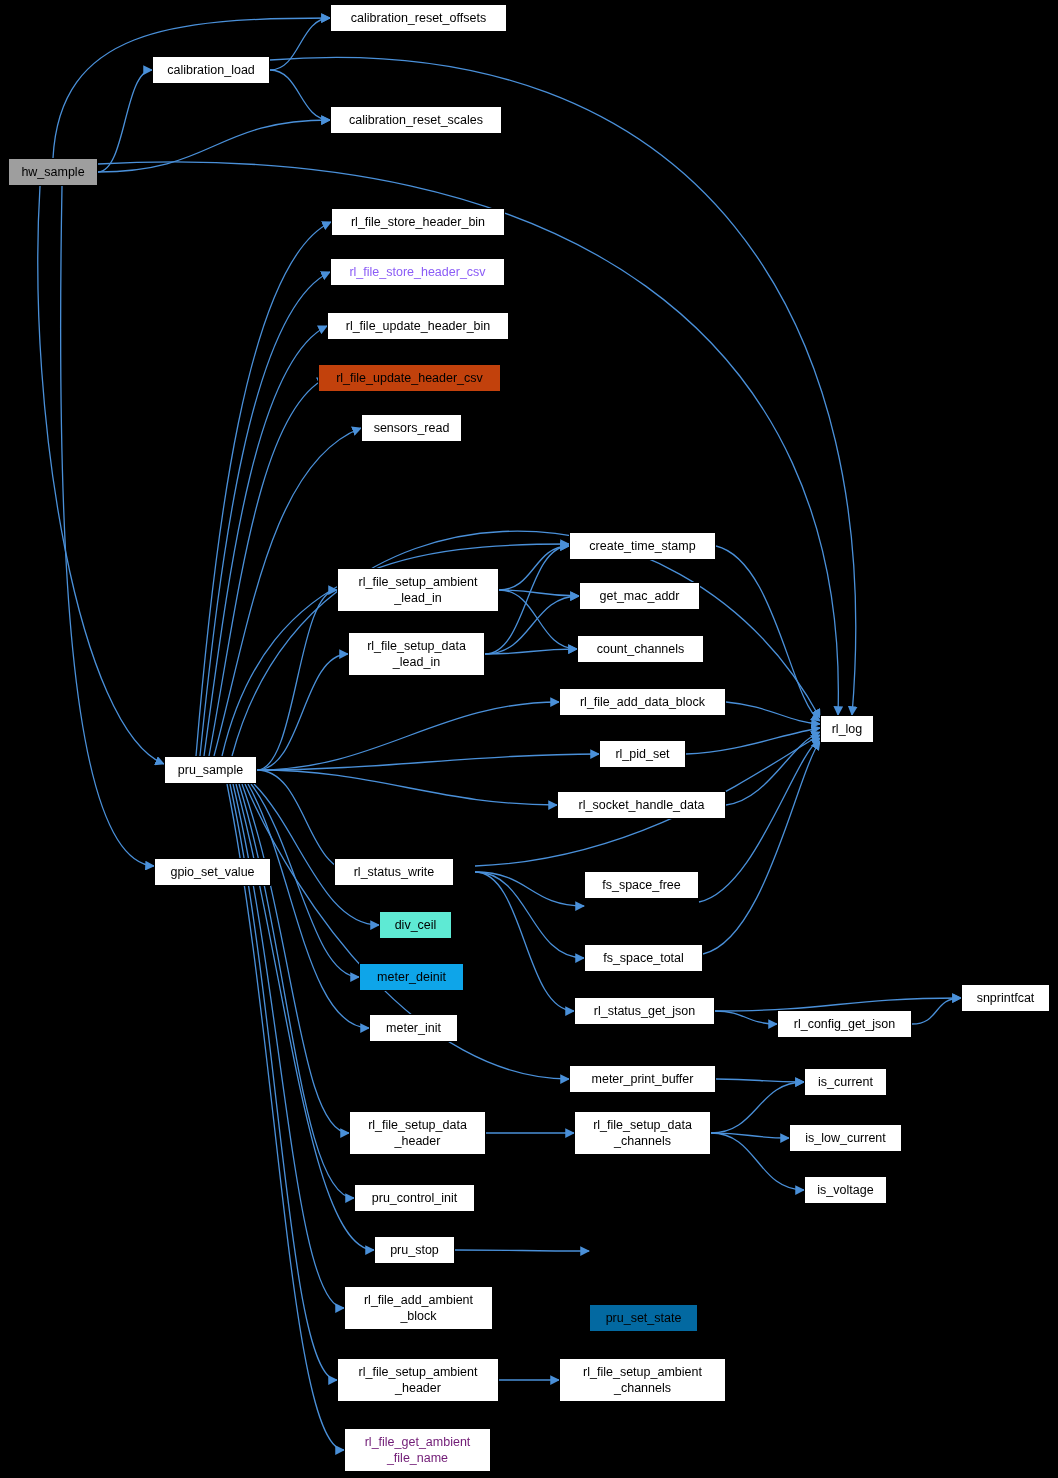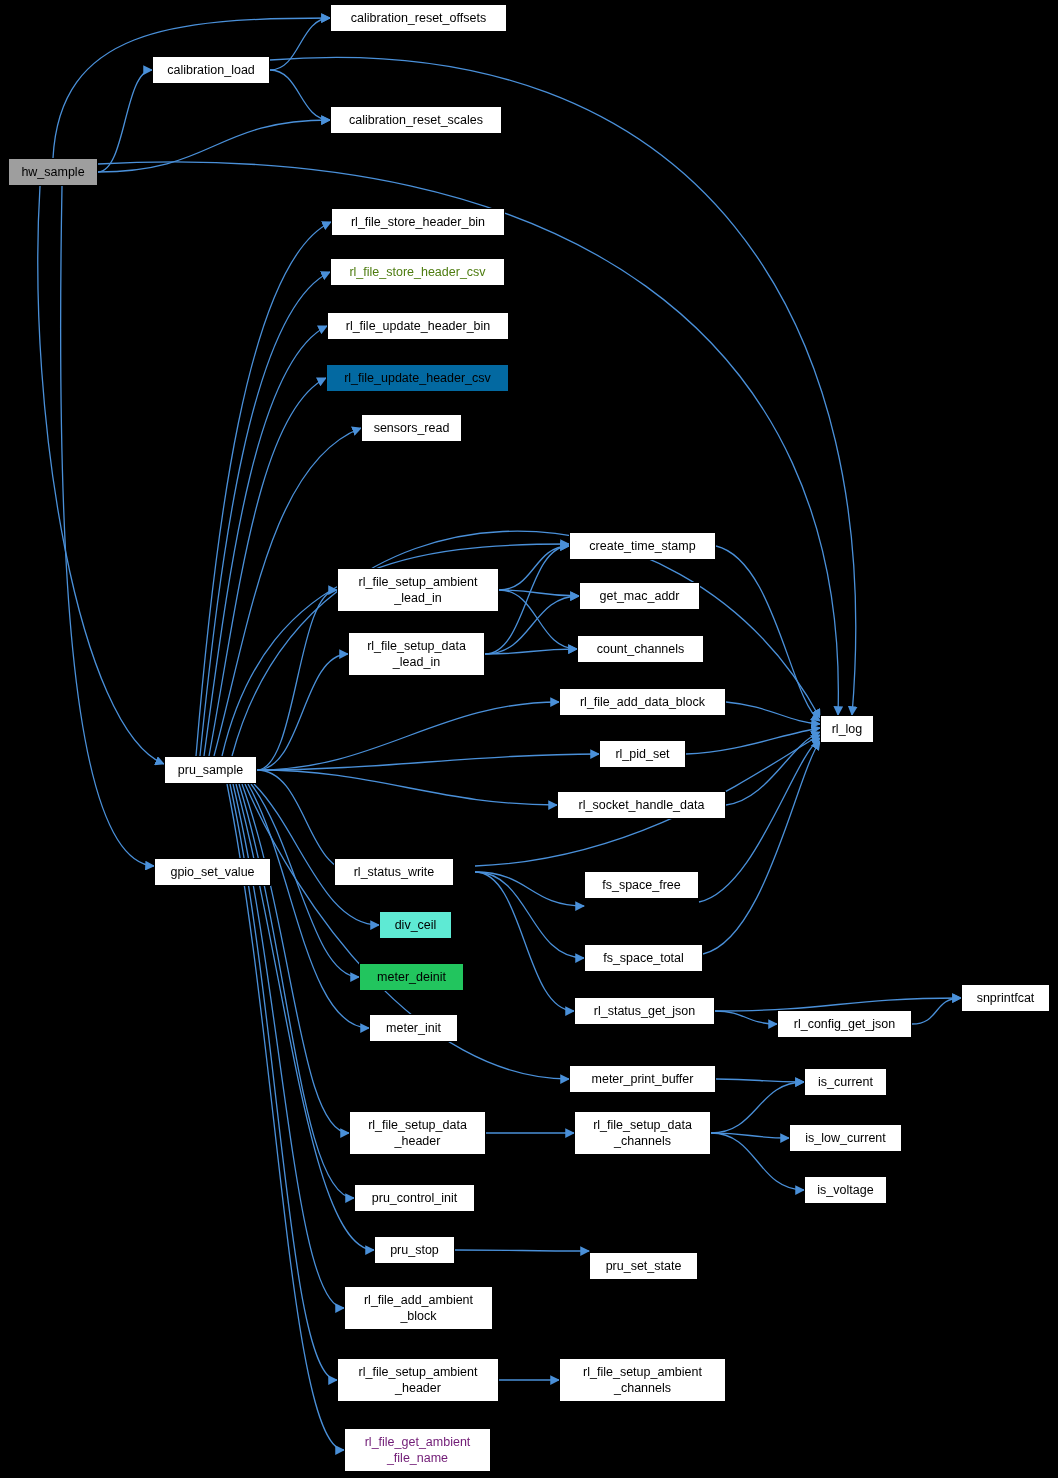--- a/index.html
+++ b/index.html
@@ -97,57 +97,57 @@
       <path d="M711,1133 C757.5,1133 757.5,1190 804,1190" class="edge" stroke="#4a90d9" marker-end="url(#arrow)"></path>
       <path d="M455,1250 C522,1250 522,1251 589,1251" class="edge" stroke="#4a90d9" marker-end="url(#arrow)"></path>
       <path d="M499,1380 C529,1380 529,1380 559,1380" class="edge" stroke="#4a90d9" marker-end="url(#arrow)"></path>
     </svg>
 
   <div class="node highlight" style="left: 8px; top: 158px; width: 90px; height: 28px; background: rgb(158, 158, 158); border-color: rgb(0, 0, 0); color: rgb(0, 0, 0);">hw_sample</div>
   <div class="node" style="left: 152px; top: 56px; width: 118px; height: 28px; background: rgb(255, 255, 255); border-color: rgb(0, 0, 0); color: rgb(0, 0, 0);">calibration_load</div>
   <div class="node" style="left: 330px; top: 4px; width: 177px; height: 28px; background: rgb(255, 255, 255); border-color: rgb(0, 0, 0); color: rgb(0, 0, 0);">calibration_reset_offsets</div>
   <div class="node" style="left: 330px; top: 106px; width: 172px; height: 28px; background: rgb(255, 255, 255); border-color: rgb(0, 0, 0); color: rgb(0, 0, 0);">calibration_reset_scales</div>
   <div class="node" style="left: 331px; top: 208px; width: 174px; height: 28px; background: rgb(255, 255, 255); border-color: rgb(0, 0, 0); color: rgb(0, 0, 0);">rl_file_store_header_bin</div>
-  <div class="node" style="left: 330px; top: 258px; width: 175px; height: 28px; background: rgb(255, 255, 255); border-color: rgb(0, 0, 0); color: #4d7c0f; text-align: right;">rl_file_store_header_csv</div>
+  <div class="node" style="left: 330px; top: 258px; width: 175px; height: 28px; background: rgb(255, 255, 255); border-color: rgb(0, 0, 0); color: #8b5cf6; text-align: right;">rl_file_store_header_csv</div>
   <div class="node" style="left: 327px; top: 312px; width: 182px; height: 28px; background: rgb(255, 255, 255); border-color: rgb(0, 0, 0); color: rgb(0, 0, 0);">rl_file_update_header_bin</div>
-  <div class="node" style="left: 326px; top: 364px; width: 183px; height: 28px; background: #0369a1; border-color: rgb(0, 0, 0); color: rgb(0, 0, 0);">rl_file_update_header_csv</div>
+  <div class="node" style="left: 318px; top: 364px; width: 183px; height: 28px; background: #c2410c; border-color: rgb(0, 0, 0); color: rgb(0, 0, 0);">rl_file_update_header_csv</div>
   <div class="node" style="left: 361px; top: 414px; width: 101px; height: 28px; background: rgb(255, 255, 255); border-color: rgb(0, 0, 0); color: rgb(0, 0, 0);">sensors_read</div>
   <div class="node" style="left: 569px; top: 532px; width: 147px; height: 28px; background: rgb(255, 255, 255); border-color: rgb(0, 0, 0); color: rgb(0, 0, 0);">create_time_stamp</div>
   <div class="node" style="left: 337px; top: 568px; width: 162px; height: 44px; background: rgb(255, 255, 255); border-color: rgb(0, 0, 0); color: rgb(0, 0, 0);">rl_file_setup_ambient
 _lead_in</div>
   <div class="node" style="left: 579px; top: 582px; width: 121px; height: 28px; background: rgb(255, 255, 255); border-color: rgb(0, 0, 0); color: rgb(0, 0, 0);">get_mac_addr</div>
   <div class="node" style="left: 348px; top: 632px; width: 137px; height: 44px; background: rgb(255, 255, 255); border-color: rgb(0, 0, 0); color: rgb(0, 0, 0);">rl_file_setup_data
 _lead_in</div>
   <div class="node" style="left: 577px; top: 635px; width: 127px; height: 28px; background: rgb(255, 255, 255); border-color: rgb(0, 0, 0); color: rgb(0, 0, 0);">count_channels</div>
   <div class="node" style="left: 559px; top: 688px; width: 167px; height: 28px; background: rgb(255, 255, 255); border-color: rgb(0, 0, 0); color: rgb(0, 0, 0);">rl_file_add_data_block</div>
   <div class="node" style="left: 820px; top: 715px; width: 54px; height: 28px; background: rgb(255, 255, 255); border-color: rgb(0, 0, 0); color: rgb(0, 0, 0);">rl_log</div>
   <div class="node" style="left: 599px; top: 740px; width: 87px; height: 28px; background: rgb(255, 255, 255); border-color: rgb(0, 0, 0); color: rgb(0, 0, 0);">rl_pid_set</div>
   <div class="node" style="left: 164px; top: 756px; width: 93px; height: 28px; background: rgb(255, 255, 255); border-color: rgb(0, 0, 0); color: rgb(0, 0, 0);">pru_sample</div>
   <div class="node" style="left: 557px; top: 791px; width: 169px; height: 28px; background: rgb(255, 255, 255); border-color: rgb(0, 0, 0); color: rgb(0, 0, 0);">rl_socket_handle_data</div>
   <div class="node" style="left: 334px; top: 858px; width: 120px; height: 28px; background: rgb(255, 255, 255); border-color: rgb(0, 0, 0); color: rgb(0, 0, 0);">rl_status_write</div>
   <div class="node" style="left: 154px; top: 858px; width: 117px; height: 28px; background: rgb(255, 255, 255); border-color: rgb(0, 0, 0); color: rgb(0, 0, 0); text-align: center;">gpio_set_value</div>
   <div class="node" style="left: 584px; top: 871px; width: 115px; height: 28px; background: rgb(255, 255, 255); border-color: rgb(0, 0, 0); color: rgb(0, 0, 0);">fs_space_free</div>
   <div class="node" style="left: 379px; top: 911px; width: 73px; height: 28px; background: #5eead4; border-color: rgb(0, 0, 0); color: rgb(0, 0, 0);">div_ceil</div>
   <div class="node" style="left: 584px; top: 944px; width: 119px; height: 28px; background: rgb(255, 255, 255); border-color: rgb(0, 0, 0); color: rgb(0, 0, 0);">fs_space_total</div>
-  <div class="node" style="left: 359px; top: 963px; width: 105px; height: 28px; background: #22c55e; border-color: rgb(0, 0, 0); color: rgb(0, 0, 0);">meter_deinit</div>
+  <div class="node" style="left: 359px; top: 963px; width: 105px; height: 28px; background: #0ea5e9; border-color: rgb(0, 0, 0); color: rgb(0, 0, 0);">meter_deinit</div>
   <div class="node" style="left: 574px; top: 997px; width: 141px; height: 28px; background: rgb(255, 255, 255); border-color: rgb(0, 0, 0); color: rgb(0, 0, 0);">rl_status_get_json</div>
   <div class="node" style="left: 369px; top: 1014px; width: 89px; height: 28px; background: rgb(255, 255, 255); border-color: rgb(0, 0, 0); color: rgb(0, 0, 0);">meter_init</div>
   <div class="node" style="left: 777px; top: 1010px; width: 135px; height: 28px; background: rgb(255, 255, 255); border-color: rgb(0, 0, 0); color: rgb(0, 0, 0);">rl_config_get_json</div>
   <div class="node" style="left: 961px; top: 984px; width: 89px; height: 28px; background: rgb(255, 255, 255); border-color: rgb(0, 0, 0); color: rgb(0, 0, 0);">snprintfcat</div>
   <div class="node" style="left: 569px; top: 1065px; width: 147px; height: 28px; background: rgb(255, 255, 255); border-color: rgb(0, 0, 0); color: rgb(0, 0, 0);">meter_print_buffer</div>
   <div class="node" style="left: 804px; top: 1068px; width: 83px; height: 28px; background: rgb(255, 255, 255); border-color: rgb(0, 0, 0); color: rgb(0, 0, 0);">is_current</div>
   <div class="node" style="left: 349px; top: 1111px; width: 137px; height: 44px; background: rgb(255, 255, 255); border-color: rgb(0, 0, 0); color: rgb(0, 0, 0);">rl_file_setup_data
 _header</div>
   <div class="node" style="left: 574px; top: 1111px; width: 137px; height: 44px; background: rgb(255, 255, 255); border-color: rgb(0, 0, 0); color: rgb(0, 0, 0);">rl_file_setup_data
 _channels</div>
   <div class="node" style="left: 789px; top: 1124px; width: 113px; height: 28px; background: rgb(255, 255, 255); border-color: rgb(0, 0, 0); color: rgb(0, 0, 0);">is_low_current</div>
   <div class="node" style="left: 804px; top: 1176px; width: 83px; height: 28px; background: rgb(255, 255, 255); border-color: rgb(0, 0, 0); color: rgb(0, 0, 0);">is_voltage</div>
   <div class="node" style="left: 354px; top: 1184px; width: 121px; height: 28px; background: rgb(255, 255, 255); border-color: rgb(0, 0, 0); color: rgb(0, 0, 0);">pru_control_init</div>
   <div class="node" style="left: 374px; top: 1236px; width: 81px; height: 28px; background: rgb(255, 255, 255); border-color: rgb(0, 0, 0); color: rgb(0, 0, 0);">pru_stop</div>
-  <div class="node" style="left: 589px; top: 1252px; width: 109px; height: 28px; background: #ffffff; border-color: rgb(0, 0, 0); color: rgb(0, 0, 0);">pru_set_state</div>
+  <div class="node" style="left: 589px; top: 1304px; width: 109px; height: 28px; background: #0369a1; border-color: rgb(0, 0, 0); color: rgb(0, 0, 0);">pru_set_state</div>
   <div class="node" style="left: 344px; top: 1286px; width: 149px; height: 44px; background: rgb(255, 255, 255); border-color: rgb(0, 0, 0); color: rgb(0, 0, 0);">rl_file_add_ambient
 _block</div>
   <div class="node" style="left: 337px; top: 1358px; width: 162px; height: 44px; background: rgb(255, 255, 255); border-color: rgb(0, 0, 0); color: rgb(0, 0, 0);">rl_file_setup_ambient
 _header</div>
   <div class="node" style="left: 559px; top: 1358px; width: 167px; height: 44px; background: rgb(255, 255, 255); border-color: rgb(0, 0, 0); color: rgb(0, 0, 0);">rl_file_setup_ambient
 _channels</div>
   <div class="node" style="left: 344px; top: 1428px; width: 147px; height: 44px; background: rgb(255, 255, 255); border-color: rgb(0, 0, 0); color: #701a75;">rl_file_get_ambient
 _file_name</div>
 </div>
 

